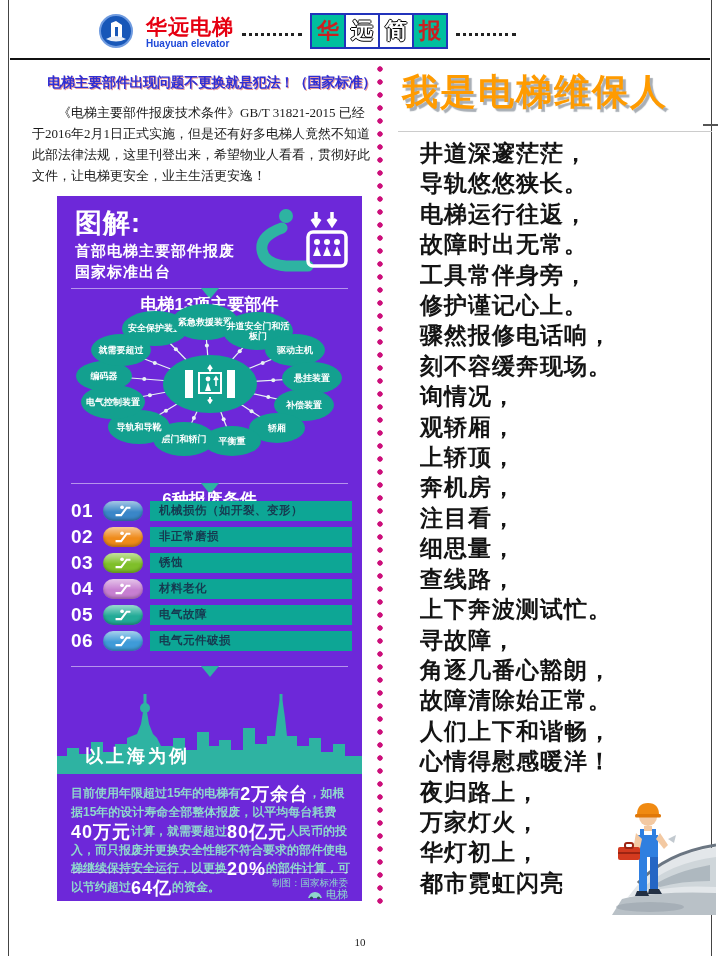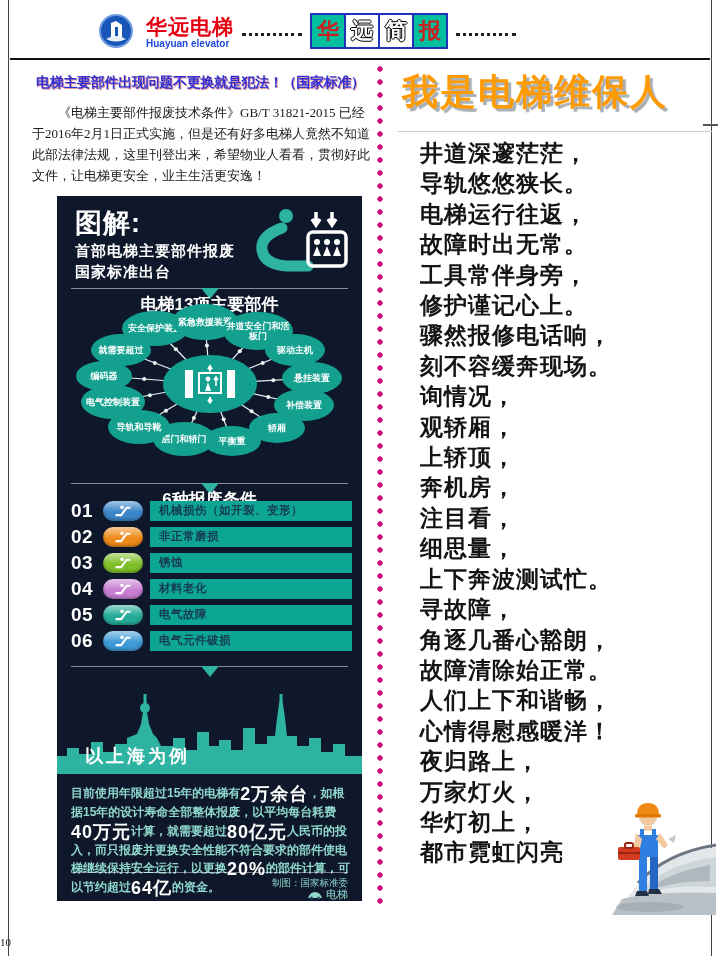--- a/index.html
+++ b/index.html
@@ -31,26 +31,26 @@
   .header-rule{position:absolute;left:10px;top:58px;width:700px;height:2px;background:#111;}
 
   
   .left-col{position:absolute;left:30px;top:66px;width:346px;}
   .dots-sep{position:absolute;left:377px;top:64px;width:6px;height:844px;
             background-image:radial-gradient(circle at 3px 5px,#cc0e7a 2.4px,transparent 3px);
             background-size:6px 13px;background-repeat:repeat-y;}
   .right-col{position:absolute;left:398px;top:60px;width:314px;}
 
   .left-title{color:#2f2fd4;font-weight:bold;font-size:14px;letter-spacing:-0.3px;white-space:nowrap;
-              text-shadow:1px 1px 0 rgba(210,70,70,.55);margin:8px 0 10px 6px;}
+              text-shadow:1px 1px 0 rgba(210,70,70,.55);margin:8px 0 10px 6px;text-align:right;}
   .intro{font-family:"Liberation Serif","DejaVu Serif",serif;font-size:13px;line-height:1.62;
          color:#1a1a1a;text-indent:2em;margin:0 2px 10px 2px;}
 
   
-  .ig{position:relative;width:305px;height:705px;margin-left:27px;background:#0f172a;color:#fff;}
+  .ig{position:relative;width:305px;height:705px;margin-left:27px;background:#6d28d9;color:#fff;}
   .ig-header{position:absolute;left:18px;top:14px;line-height:1;}
   .ig-h-big{font-size:27px;font-weight:bold;letter-spacing:1px;}
   .ig-h-line{font-size:15px;font-weight:bold;margin-top:6px;letter-spacing:1px;}
   .ig-icons{position:absolute;right:10px;top:10px;width:110px;height:74px;}
   .divider{position:absolute;left:14px;right:14px;height:1px;background:rgba(255,255,255,.5);}
   .divider::after{content:'';position:absolute;left:50%;top:0;transform:translateX(-50%);
                   border:9px solid transparent;border-top:11px solid #2eb3a2;border-bottom:none;}
   .d1{top:92px;} .d2{top:287px;} .d3{top:470px;}
   .sec-title{position:absolute;left:0;right:0;text-align:center;font-weight:bold;}
   .s1{top:97px;font-size:17px;}
@@ -82,21 +82,21 @@
 
   
   .right-title{color:#ff9b00;font-size:36px;font-weight:bold;letter-spacing:2px;
                text-shadow:3px 3px 1px #a8aeb5;margin:8px 0 0 4px;white-space:nowrap;}
   .right-rule{height:1px;background:#ccc;margin:14px 0 6px 0;}
   .poem{margin-left:22px;}
   .poem-line{font-size:23px;font-weight:bold;color:#141414;line-height:30.4px;letter-spacing:1px;white-space:nowrap;}
 
   .worker{position:absolute;left:592px;top:783px;width:124px;height:132px;}
 
-  .page-num{position:absolute;left:0;right:0;bottom:12px;font-size:11px;color:#222;
+  .page-num{position:absolute;left:0;right:0;bottom:12px;text-align:center;font-size:11px;color:#222;
             font-family:"Liberation Serif","DejaVu Serif",serif;}
 </style>
 </head>
 <body>
 
 <div class="page">
   <div class="edge edge-left"></div>
   <div class="edge edge-right"></div>
   <div class="tick-right"></div>
 
@@ -342,20 +342,21 @@
         <div class="poem-line">工具常伴身旁，</div>
         <div class="poem-line">修护谨记心上。</div>
         <div class="poem-line">骤然报修电话响，</div>
         <div class="poem-line">刻不容缓奔现场。</div>
         <div class="poem-line">询情况，</div>
         <div class="poem-line">观轿厢，</div>
         <div class="poem-line">上轿顶，</div>
         <div class="poem-line">奔机房，</div>
         <div class="poem-line">注目看，</div>
         <div class="poem-line">细思量，</div>
+        <div class="poem-line">查线路，</div>
         <div class="poem-line">上下奔波测试忙。</div>
         <div class="poem-line">寻故障，</div>
         <div class="poem-line">角逐几番心豁朗，</div>
         <div class="poem-line">故障清除始正常。</div>
         <div class="poem-line">人们上下和谐畅，</div>
         <div class="poem-line">心情得慰感暖洋！</div>
         <div class="poem-line">夜归路上，</div>
         <div class="poem-line">万家灯火，</div>
         <div class="poem-line">华灯初上，</div>
         <div class="poem-line">都市霓虹闪亮</div>

